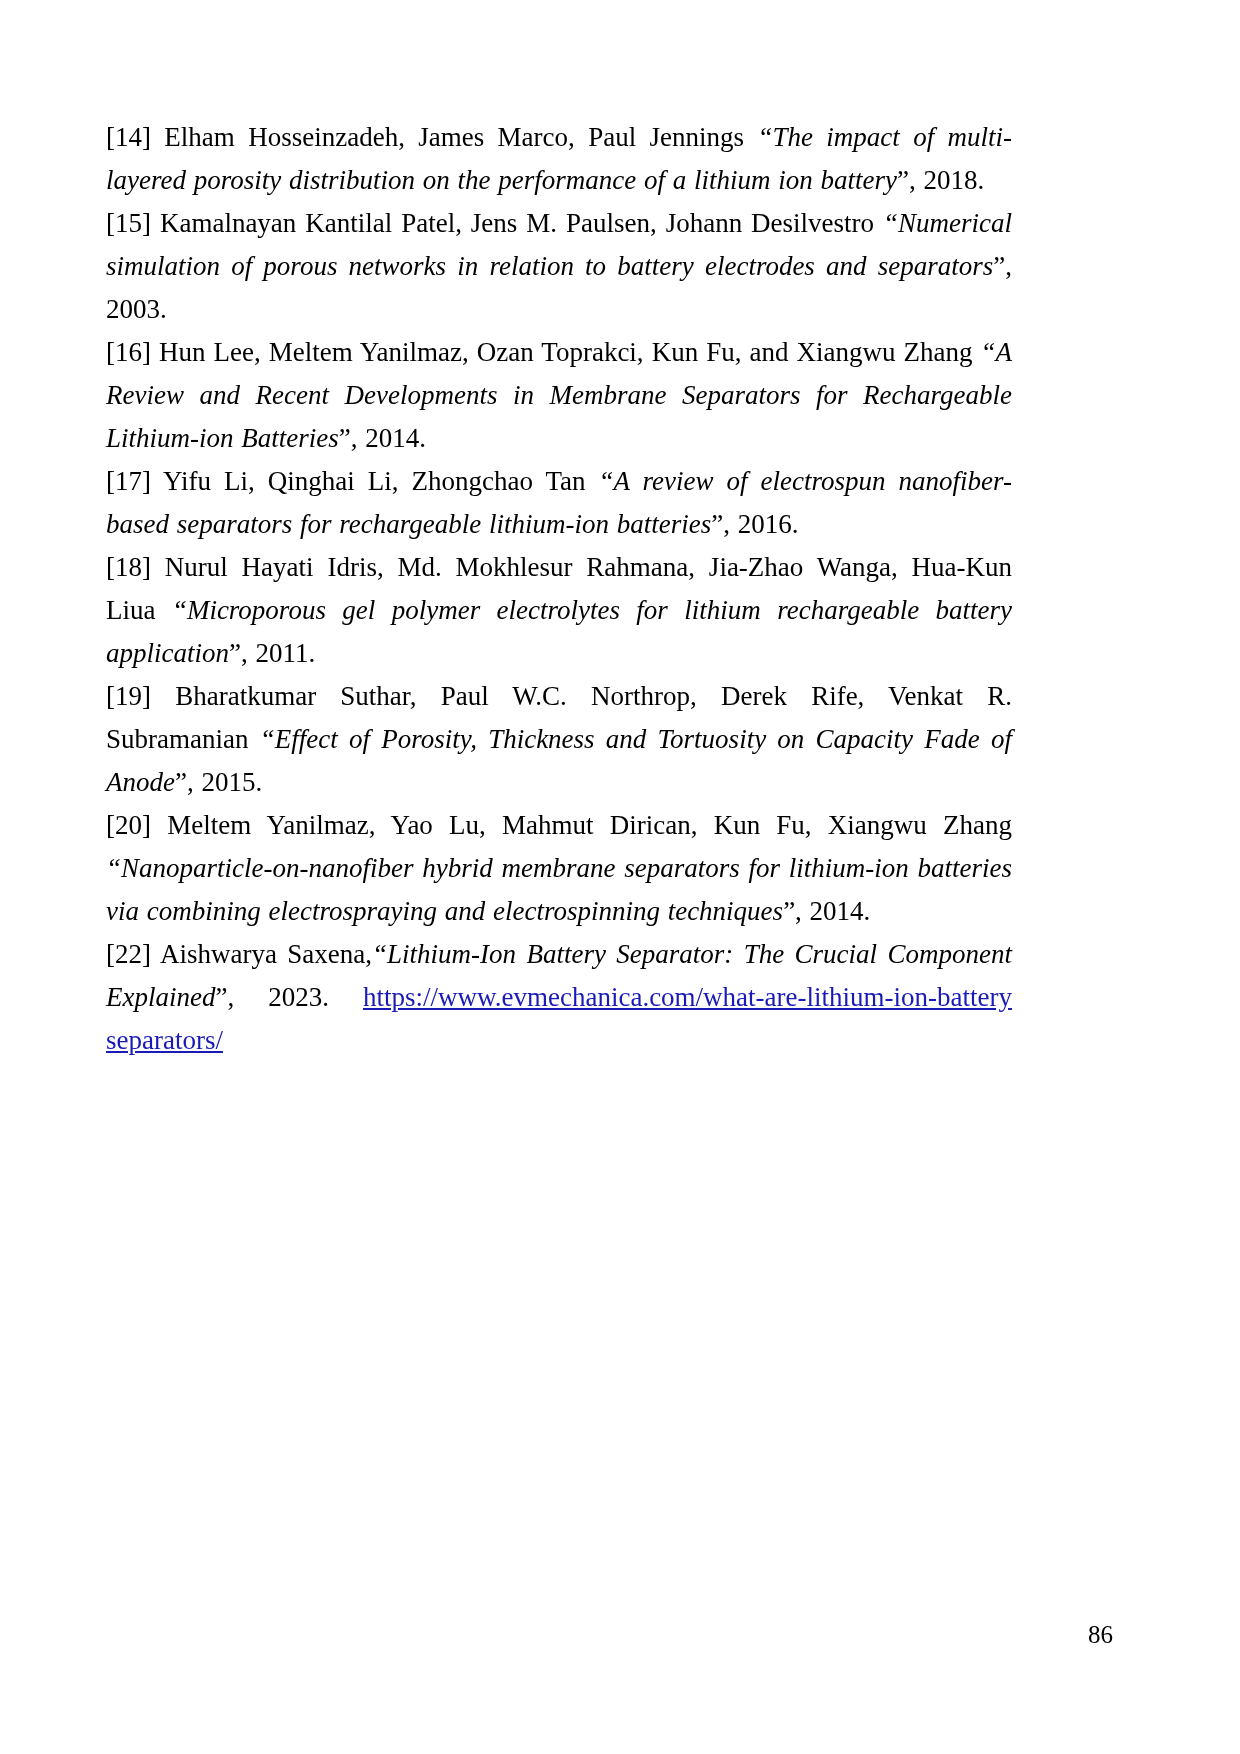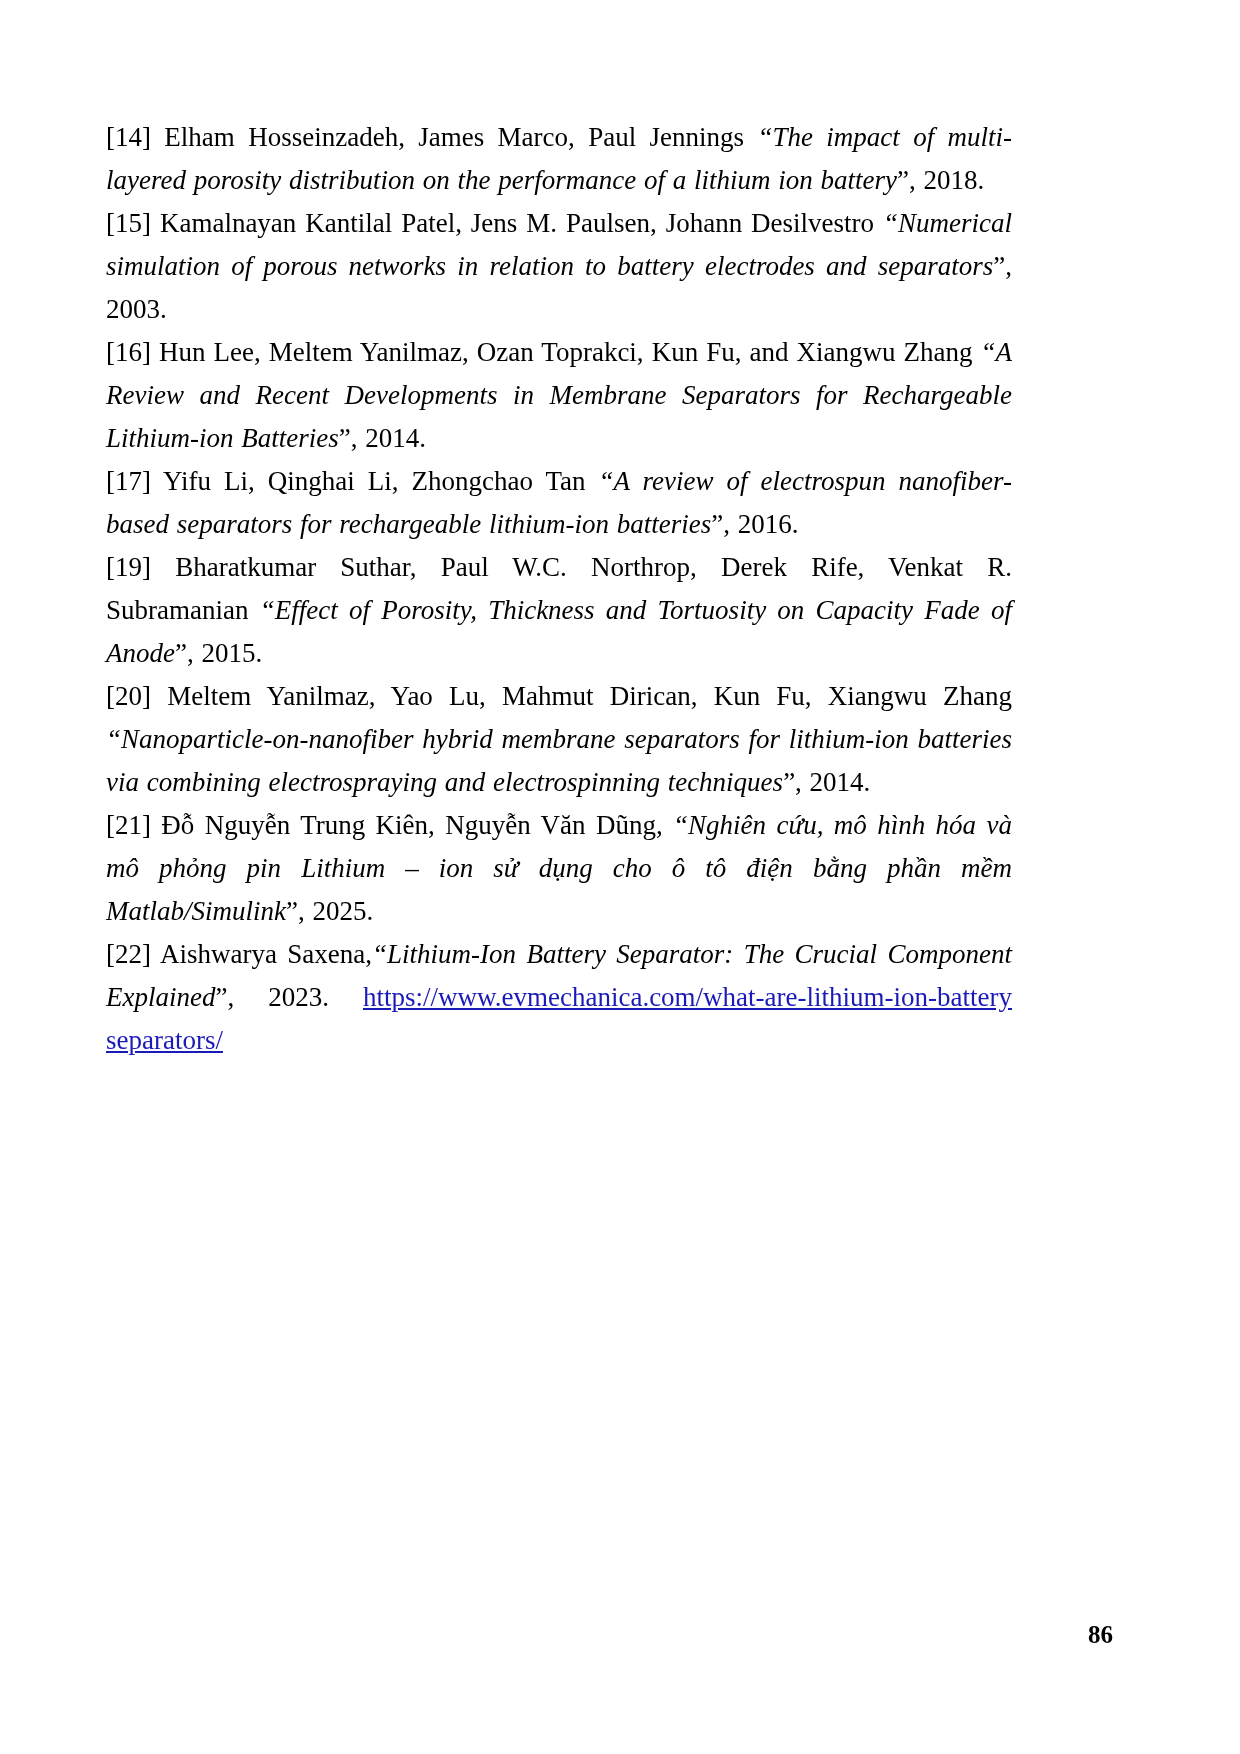--- a/index.html
+++ b/index.html
@@ -41,31 +41,30 @@
   a.link {
     text-decoration: underline;
     cursor: pointer;
   }
   .page-number {
     position: absolute;
     left: 1088px;
     top: 1620px;
     font-size: 25px;
     line-height: 30px;
-    font-weight: bold;
   }
 </style>
 </head>
 <body>
 
 <div class="page">
   <div class="content" id="refs">
       <p class="ref"><span>[14] Elham Hosseinzadeh, James Marco, Paul Jennings </span><span class="italic">“The impact of multi-layered porosity distribution on the performance of a lithium ion battery</span><span>”, 2018.</span></p>
       <p class="ref"><span>[15] Kamalnayan Kantilal Patel, Jens M. Paulsen, Johann Desilvestro </span><span class="italic">“Numerical simulation of porous networks in relation to battery electrodes and separators</span><span>”, 2003.</span></p>
       <p class="ref"><span>[16] Hun Lee, Meltem Yanilmaz, Ozan Toprakci, Kun Fu, and Xiangwu Zhang </span><span class="italic">“A Review and Recent Developments in Membrane Separators for Rechargeable Lithium-ion Batteries</span><span>”, 2014.</span></p>
       <p class="ref"><span>[17] Yifu Li, Qinghai Li, Zhongchao Tan </span><span class="italic">“A review of electrospun nanofiber-based separators for rechargeable lithium-ion batteries</span><span>”, 2016.</span></p>
+      <p class="ref"><span>[18] Nurul Hayati Idris, Md. Mokhlesur Rahmana, Jia-Zhao Wanga, Hua-Kun Liua </span><span class="italic">“Microporous gel polymer electrolytes for lithium rechargeable battery application</span><span>”, 2011.</span></p>
       <p class="ref"><span>[19] Bharatkumar Suthar, Paul W.C. Northrop, Derek Rife, Venkat R. Subramanian </span><span class="italic">“Effect of Porosity, Thickness and Tortuosity on Capacity Fade of Anode</span><span>”, 2015.</span></p>
       <p class="ref"><span>[20] Meltem Yanilmaz, Yao Lu, Mahmut Dirican, Kun Fu, Xiangwu Zhang </span><span class="italic">“Nanoparticle-on-nanofiber hybrid membrane separators for lithium-ion batteries via combining electrospraying and electrospinning techniques</span><span>”, 2014.</span></p>
-      <p class="ref"><span>[21] Đỗ Nguyễn Trung Kiên, Nguyễn Văn Dũng, </span><span class="italic">“Nghiên cứu, mô hình hóa và mô phỏng pin Lithium – ion sử dụng cho ô tô điện bằng phần mềm Matlab/Simulink</span><span>”, 2025.</span></p>
       <p class="ref"><span>[22] Aishwarya Saxena,</span><span class="italic">“Lithium-Ion Battery Separator: The Crucial Component Explained</span><span>”, 2023. </span><a class="link" href="#" style="color: rgb(26, 26, 184);">https://www.evmechanica.com/what-are-lithium-ion-battery separators/</a></p>
     </div>
   <div class="page-number">86</div>
 </div>
 
 </body></html>

